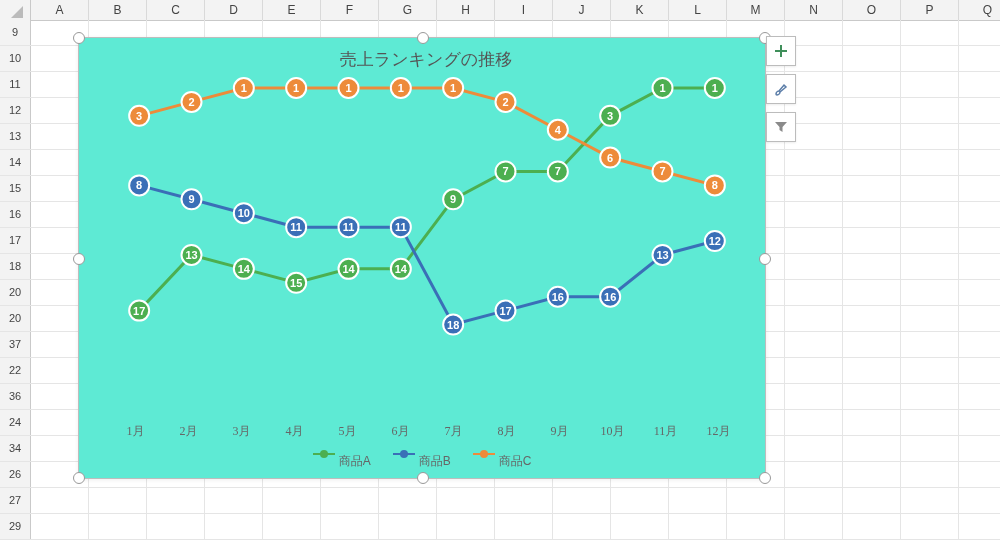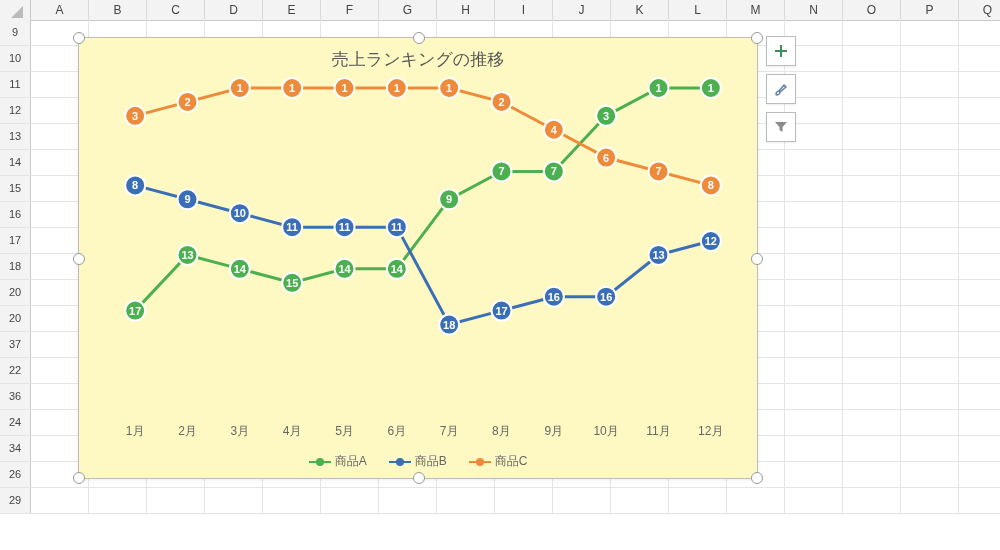--- a/index.html
+++ b/index.html
@@ -59,23 +59,24 @@
   .row .cell {
     flex: 0 0 57px;
     border-right: 1px solid #e5e5e5;
   }
 
   
   .chart-obj {
     position: absolute;
     left: 78px; top: 37px;
     width: 678px; height: 440px;
-    background: #fef9c3;
+    background: #5eead4;
     border: 1px solid #bdbdbd;
     box-shadow: 0 1px 4px rgba(0,0,0,0.07);
+    padding-left: 8px;
   }
   .sel-handle {
     position: absolute;
     width: 10px; height: 10px;
     background: #fff;
     border: 1px solid #999;
     border-radius: 50%;
   }
   .h-tl { left:-6px; top:-6px; }
   .h-tr { right:-6px; top:-6px; }
@@ -97,31 +98,31 @@
     left: 30px; right: 20px; top: 40px; bottom: 60px;
   }
   .plot-svg { width: 100%; height: 100%; overflow: visible; }
   .xlabels {
     position: absolute;
     left: 30px; right: 20px; bottom: 38px;
     display: flex;
     font-size: 12px;
     color: #666;
   }
-  .xlabels span { flex: 1; text-align: center; }
+  .xlabels span { flex: 1; text-align: center; font-family: Liberation Serif, serif; }
   .legend {
     position: absolute;
     left: 0; right: 0; bottom: 8px;
     display: flex;
     justify-content: center;
     gap: 22px;
     font-size: 12px;
     color: #666;
   }
-  .legend .li { display: inline-flex; align-items: center; gap: 4px; }
+  .legend .li { display: inline-flex; gap: 4px; }
   .legend .swatch {
     width: 22px; height: 2px; position: relative;
   }
   .legend .swatch::after {
     content:"";
     position:absolute; left:50%; top:50%;
     width:8px; height:8px; border-radius:50%;
     transform: translate(-50%,-50%);
     background: inherit;
   }
@@ -529,20 +530,40 @@
         <div class="cell"></div>
         <div class="cell"></div>
         <div class="cell"></div>
         <div class="cell"></div>
         <div class="cell"></div>
         <div class="cell"></div>
         <div class="cell"></div>
         <div class="cell"></div>
       </div>
       <div class="row">
+        <div class="rh">27</div>
+        <div class="cell"></div>
+        <div class="cell"></div>
+        <div class="cell"></div>
+        <div class="cell"></div>
+        <div class="cell"></div>
+        <div class="cell"></div>
+        <div class="cell"></div>
+        <div class="cell"></div>
+        <div class="cell"></div>
+        <div class="cell"></div>
+        <div class="cell"></div>
+        <div class="cell"></div>
+        <div class="cell"></div>
+        <div class="cell"></div>
+        <div class="cell"></div>
+        <div class="cell"></div>
+        <div class="cell"></div>
+      </div>
+      <div class="row">
         <div class="rh">29</div>
         <div class="cell"></div>
         <div class="cell"></div>
         <div class="cell"></div>
         <div class="cell"></div>
         <div class="cell"></div>
         <div class="cell"></div>
         <div class="cell"></div>
         <div class="cell"></div>
         <div class="cell"></div>

